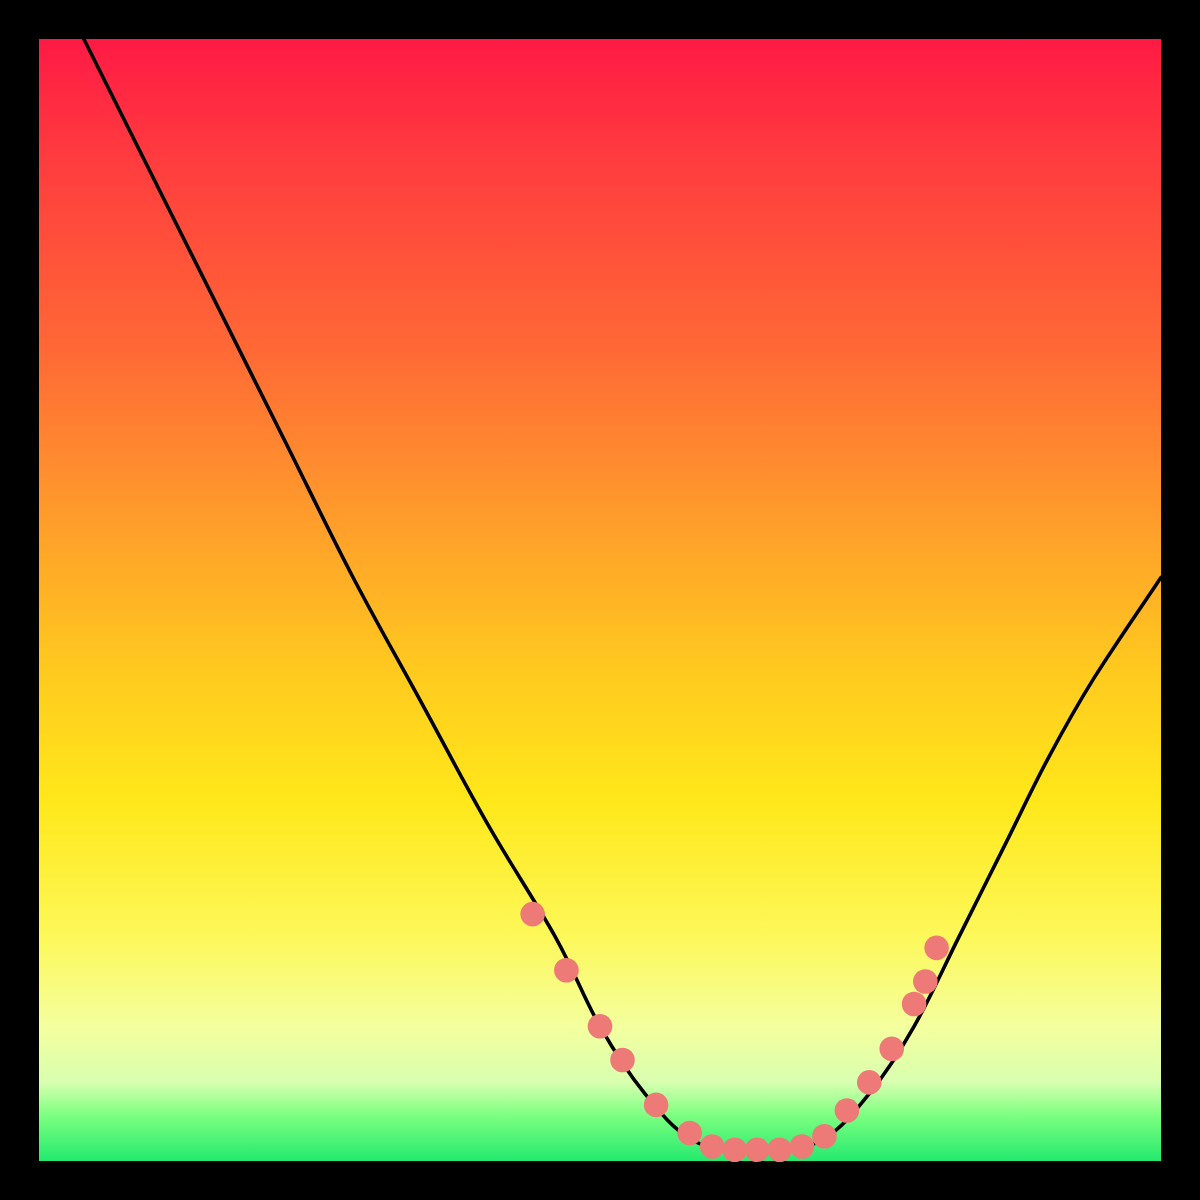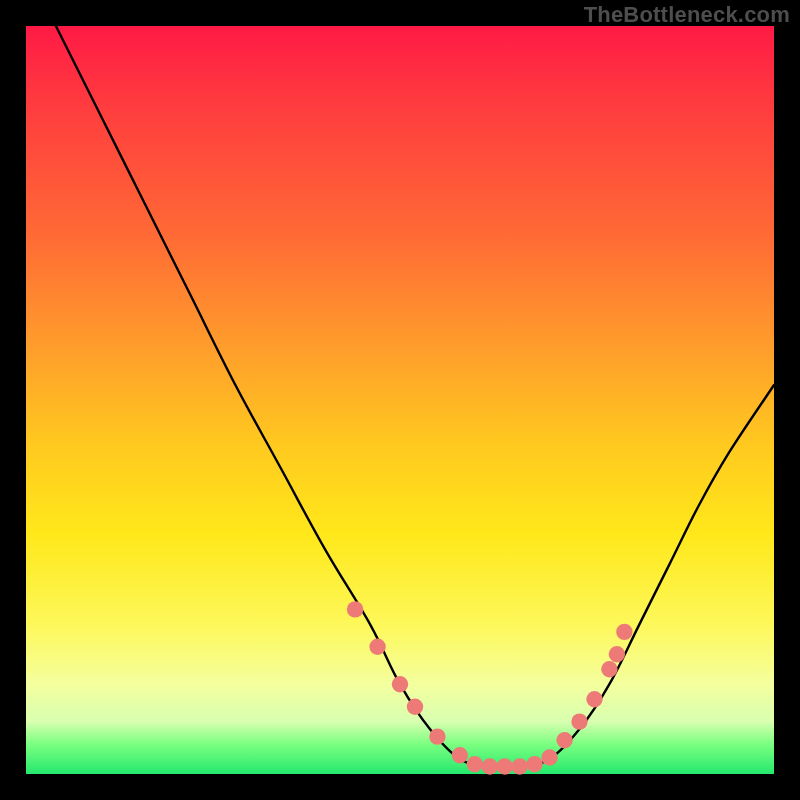--- a/index.html
+++ b/index.html
@@ -55,21 +55,20 @@
     font-weight: 600;
     letter-spacing: 0.2px;
     user-select: none;
   }
 </style>
 </head>
 <body>
 
 <div class="frame">
 
-  <div class="watermark">TheBottleneck.com</div>
 
   <div class="plot">
     <svg class="curve" viewBox="0 0 748 748" preserveAspectRatio="none">
       <path id="curve-path" fill="none" stroke="#000" stroke-width="2.4" stroke-linecap="round" stroke-linejoin="round" d="M 29.9 0.0 C 38.0 16.2, 58.6 57.4, 74.8 89.8 C 91.0 122.1, 103.5 147.2, 119.7 179.5 C 135.8 211.8, 148.4 237.0, 164.6 269.3 C 180.7 301.6, 193.3 328.1, 209.4 359.0 C 225.6 390.0, 238.2 411.7, 254.3 441.3 C 270.5 470.9, 283.0 495.3, 299.2 523.6 C 315.4 551.9, 330.6 574.2, 344.1 598.4 C 357.5 622.6, 363.2 639.4, 374.0 658.2 C 384.8 677.1, 393.1 689.7, 403.9 703.1 C 414.7 716.6, 423.1 726.3, 433.8 733.0 C 444.6 739.8, 453.0 739.2, 463.8 740.5 C 474.5 741.9, 482.9 741.9, 493.7 740.5 C 504.5 739.2, 512.8 739.8, 523.6 733.0 C 534.4 726.3, 542.7 716.6, 553.5 703.1 C 564.3 689.7, 572.7 677.1, 583.4 658.2 C 594.2 639.4, 602.6 619.9, 613.4 598.4 C 624.1 576.9, 632.5 560.1, 643.3 538.6 C 654.1 517.0, 662.4 498.9, 673.2 478.7 C 684.0 458.5, 689.7 447.9, 703.1 426.4 C 716.6 404.8, 739.9 371.2, 748.0 359.0"></path>
       <g id="markers-group">
           <circle cx="329.1" cy="583.4" r="8.2" fill="#ee7a78"></circle>
           <circle cx="351.6" cy="620.8" r="8.2" fill="#ee7a78"></circle>
           <circle cx="374.0" cy="658.2" r="8.2" fill="#ee7a78"></circle>
           <circle cx="389.0" cy="680.7" r="8.2" fill="#ee7a78"></circle>
           <circle cx="411.4" cy="710.6" r="8.2" fill="#ee7a78"></circle>

